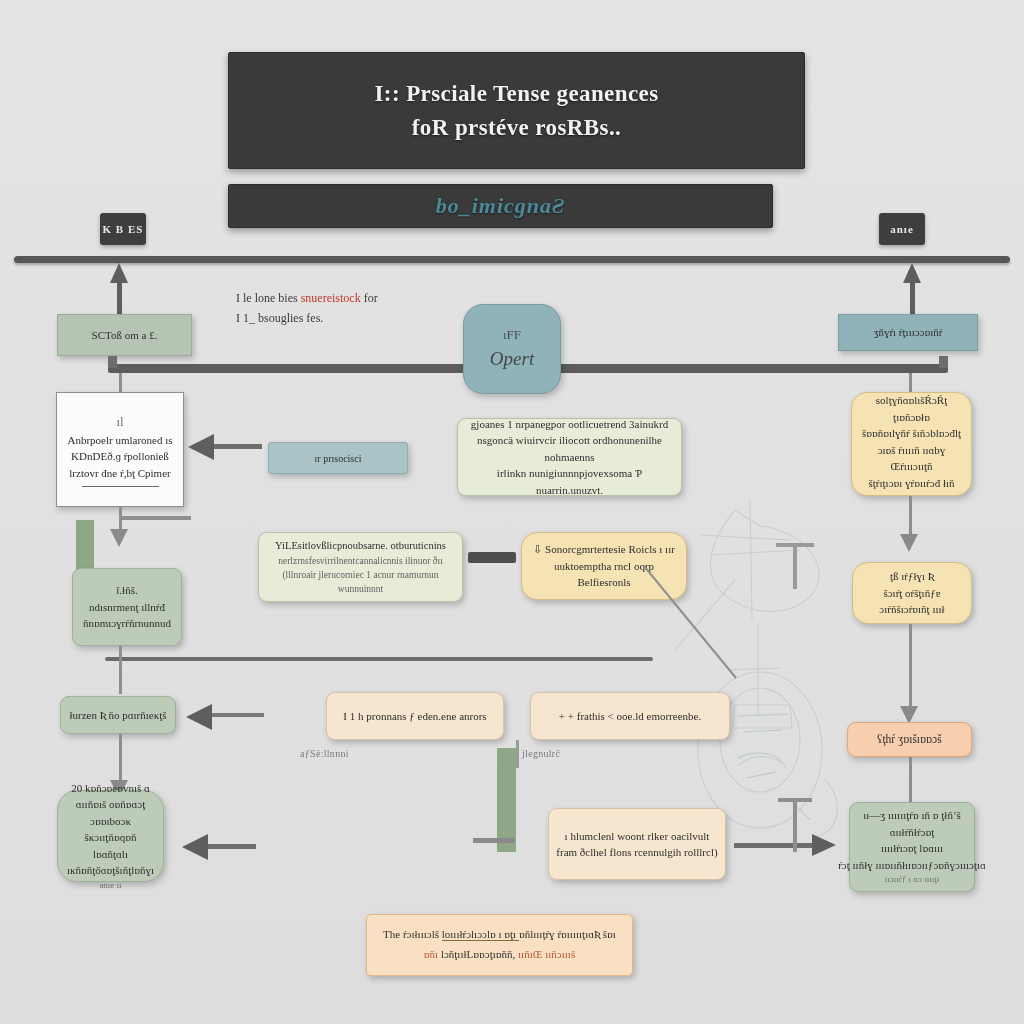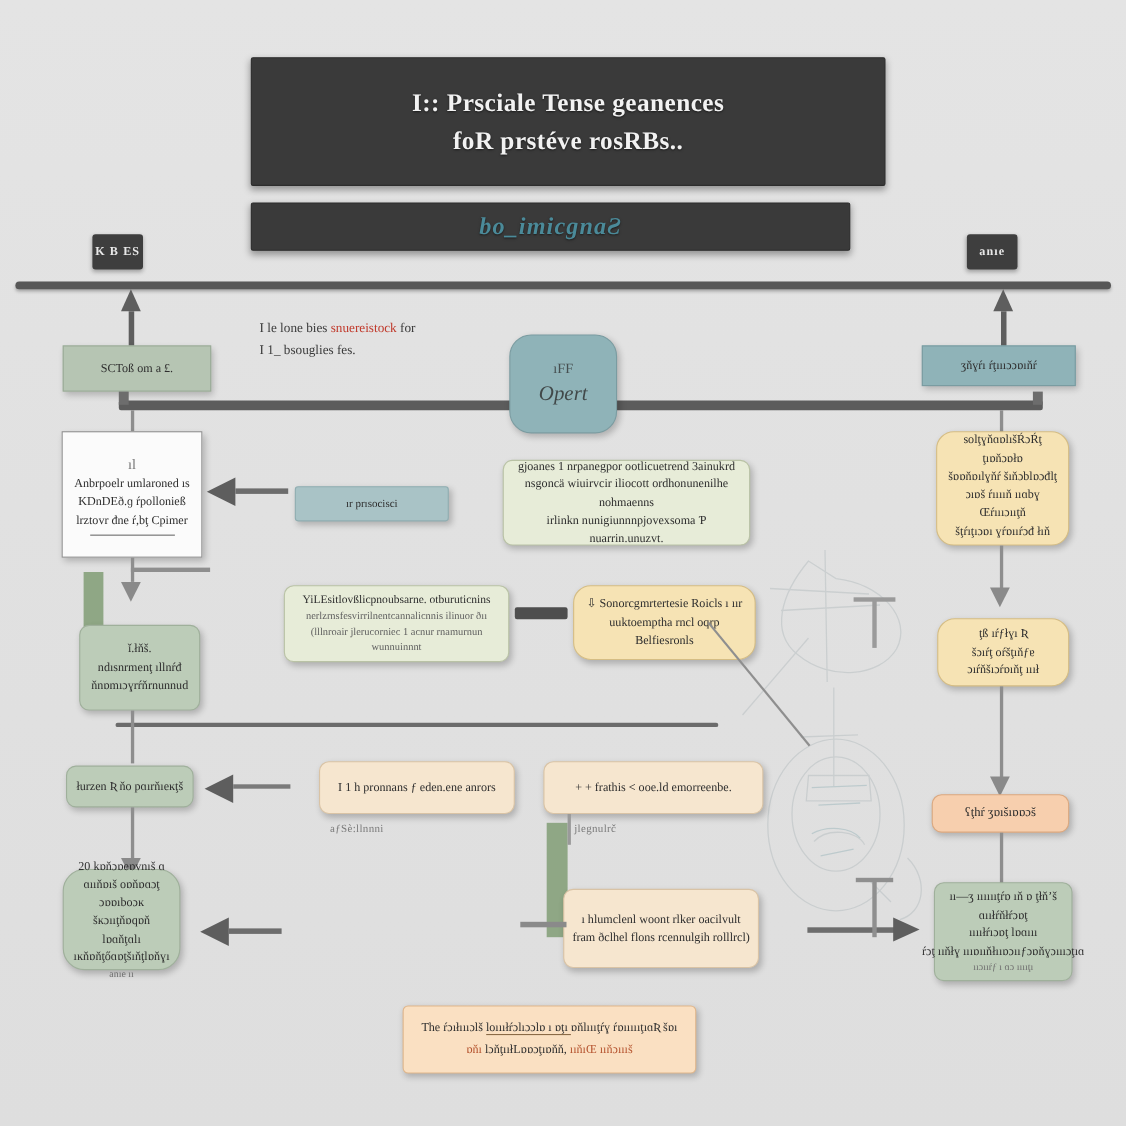--- a/index.html
+++ b/index.html
@@ -46,21 +46,21 @@
     font-size:11px;color:#2e2e2e;
     box-shadow:2px 3px 6px rgba(0,0,0,.22);
   }
   .sage   {background:#b6c5b3;border:1px solid #9bab98;}
   .sage2  {background:#bcccb8;border:1px solid #9fb09b;border-radius:9px;}
   .teal   {background:#8fb3b8;border:1px solid #7a9ca1;}
   .teal-s {background:#a9c3c6;border:1px solid #8fadb1;font-size:10px;}
   .white  {background:#fbfbfb;border:1.5px solid #8e8e8e;}
   .cream  {background:#e7ecd8;border:1px solid #b9c2a5;border-radius:9px;}
   .sand   {background:#f6e3b4;border:1px solid #d5bd84;border-radius:16px;}
-  .tan    {background:#f6e6cf;border:1px solid #d9c3a5;border-radius:9px;}
+  .tan    {background:#f6e6cf;border:1px solid #d9c3a5;border-radius:9px;margin-left:36px;}
   .peach  {background:#f7cfae;border:1px solid #dba87f;border-radius:9px;}
   .orange {background:#fae0c2;border:1px solid #e0b68a;border-radius:5px;}
 
   .rounded-big{border-radius:18px;}
 
   
   .hr-main{position:absolute;height:7px;background:#575757;border-radius:4px;
     box-shadow:0 2px 3px rgba(0,0,0,.28);}
   .hr-bar{position:absolute;height:9px;background:#5c5c5c;border-radius:2px;}
   .hr-thin{position:absolute;height:4px;background:#6b6b6b;border-radius:3px;}
@@ -120,21 +120,21 @@
     <div>
       <span class="ln title-main">I:: Prsciale Tense geanences</span>
       <span class="ln title-main">foR prstéve rosRBs..</span>
     </div>
   </div>
 
   <div class="n banner" style="left:228px;top:184px;width:545px;height:44px;border-radius:2px;">
     <span class="subbanner">bo_imicgnaƧ</span>
   </div>
 
-  <div class="n badge" style="left:84px;top:213px;width:46px;height:32px;">
+  <div class="n badge" style="left:100px;top:213px;width:46px;height:32px;">
     <span>K B ES</span>
   </div>
   <div class="n badge" style="left:879px;top:213px;width:46px;height:32px;">
     <span>anıe</span>
   </div>
 
   <div class="hr-main" style="left:14px;top:256px;width:996px;"></div>
 
   <div class="ar ar-up" style="left:110px;top:263px;"></div>
   <div class="v-line-dk" style="left:117px;top:283px;height:34px;"></div>

